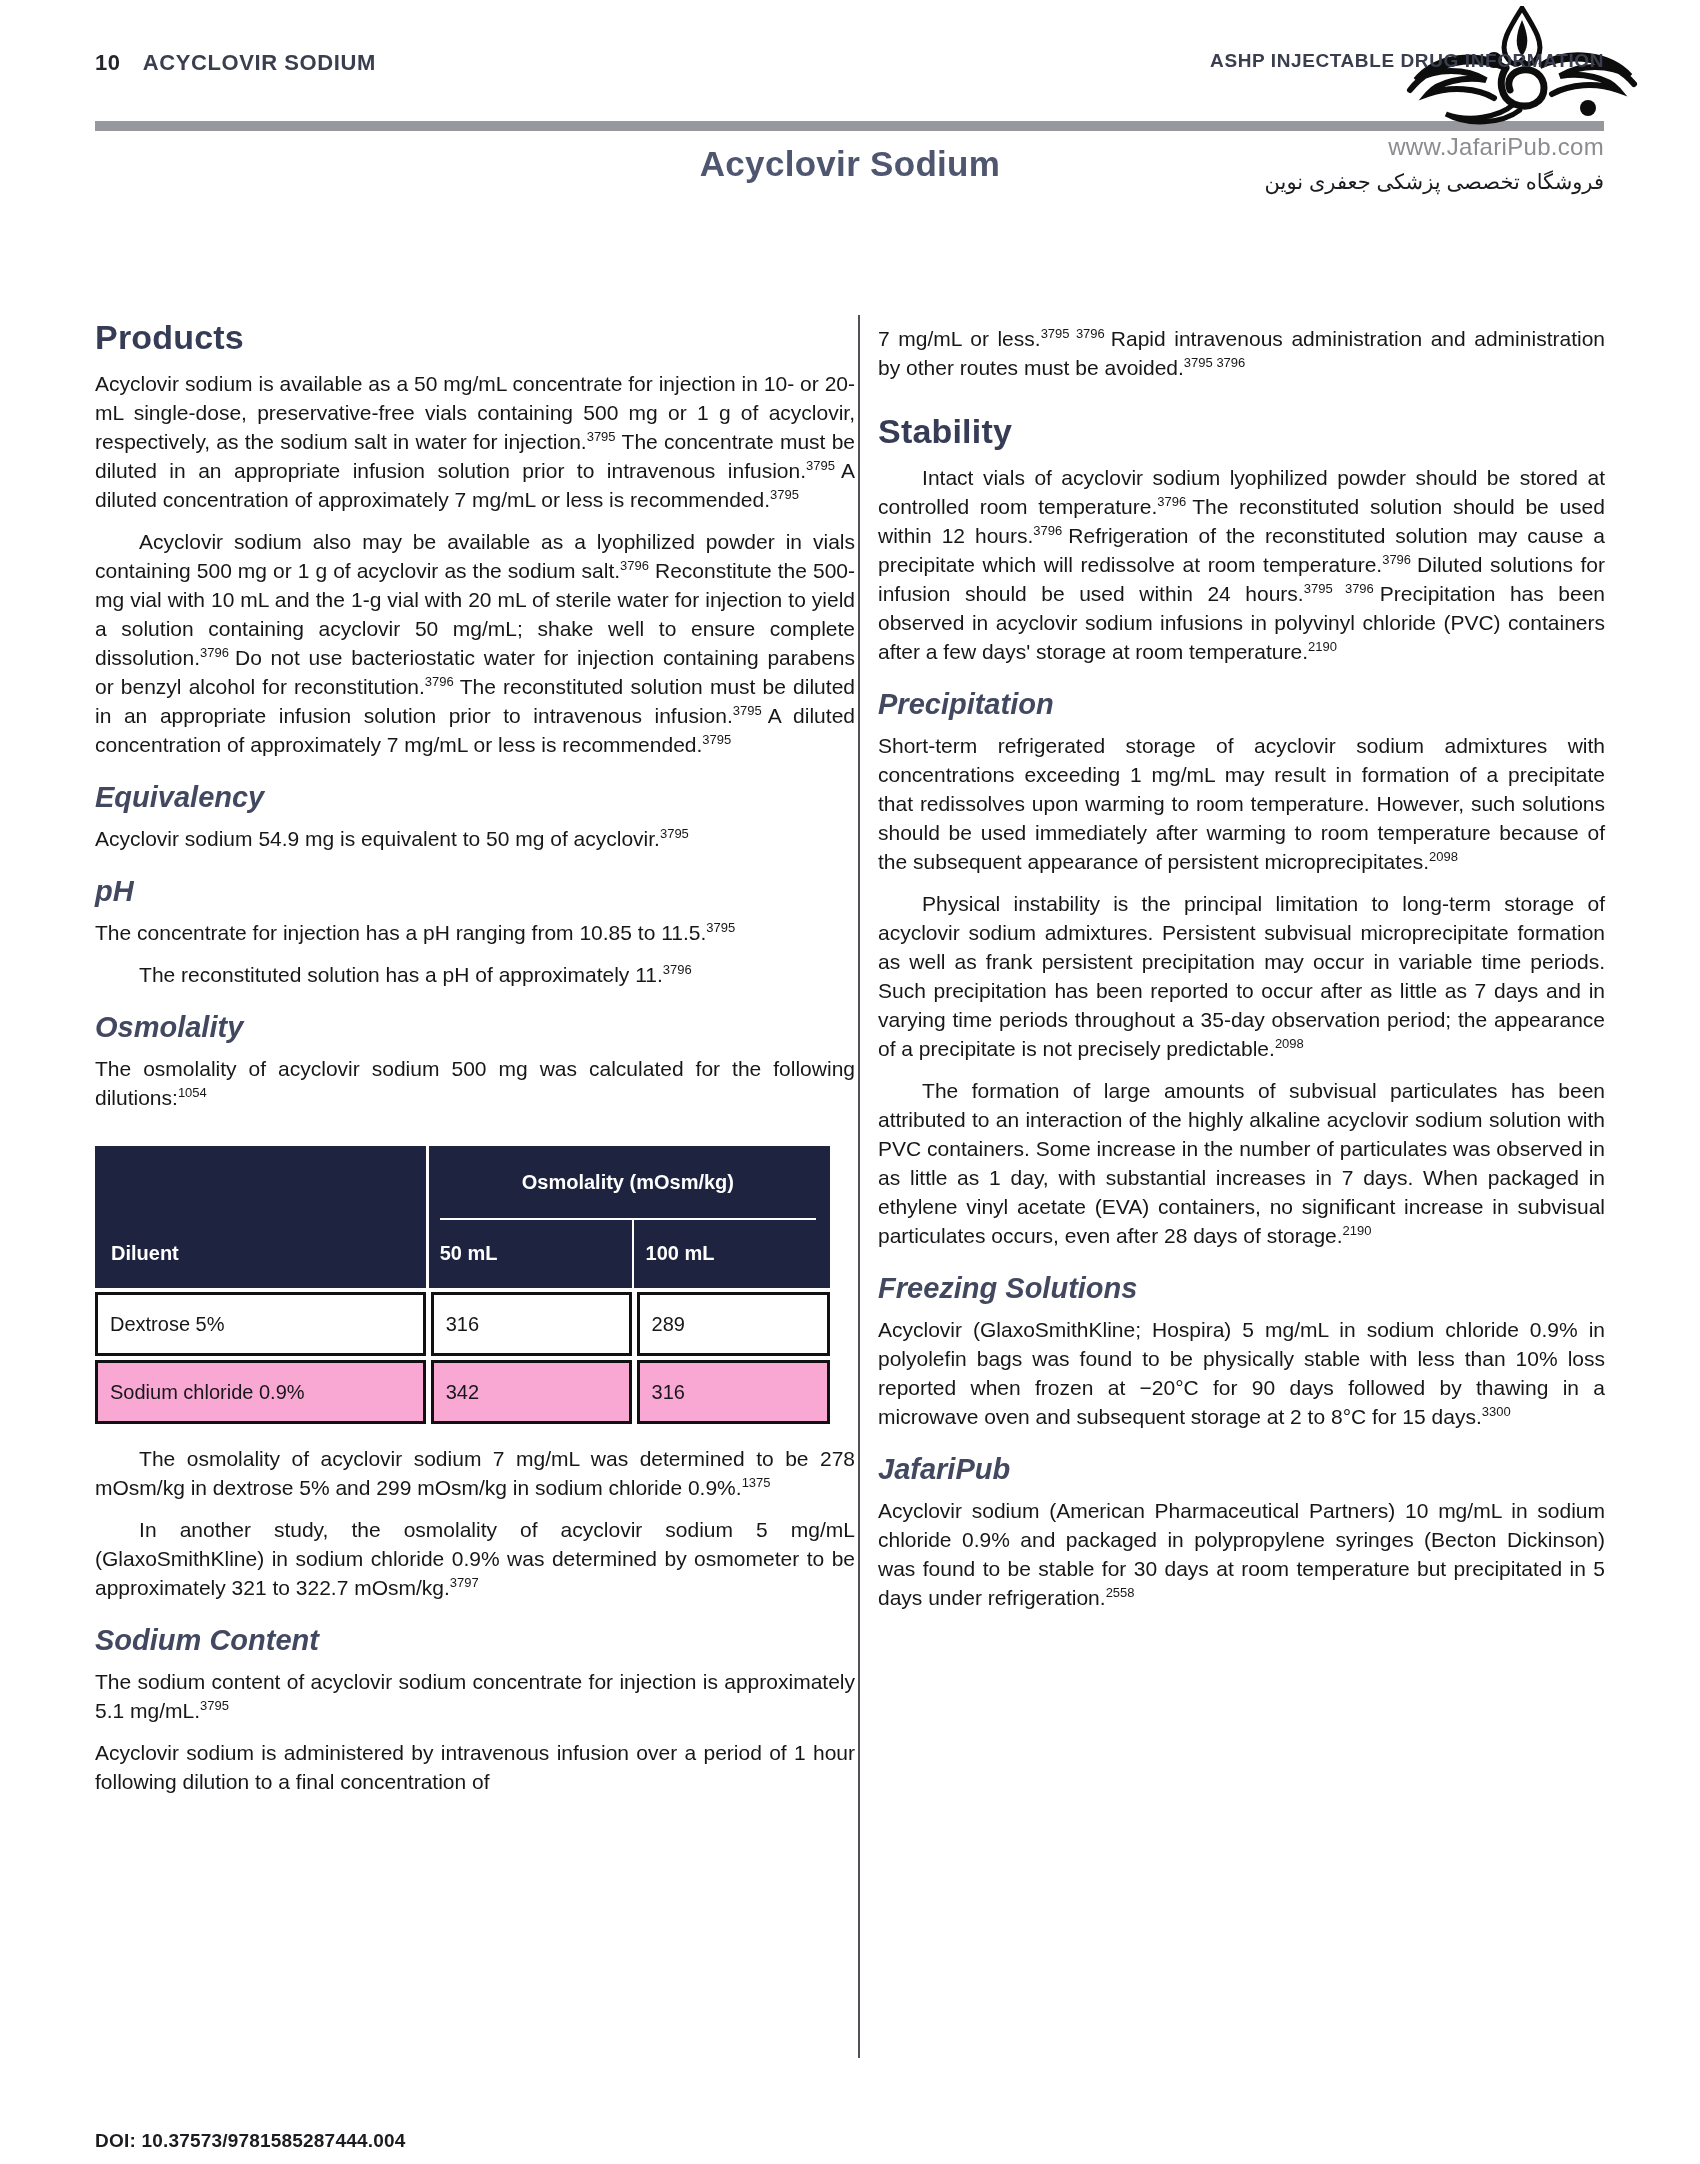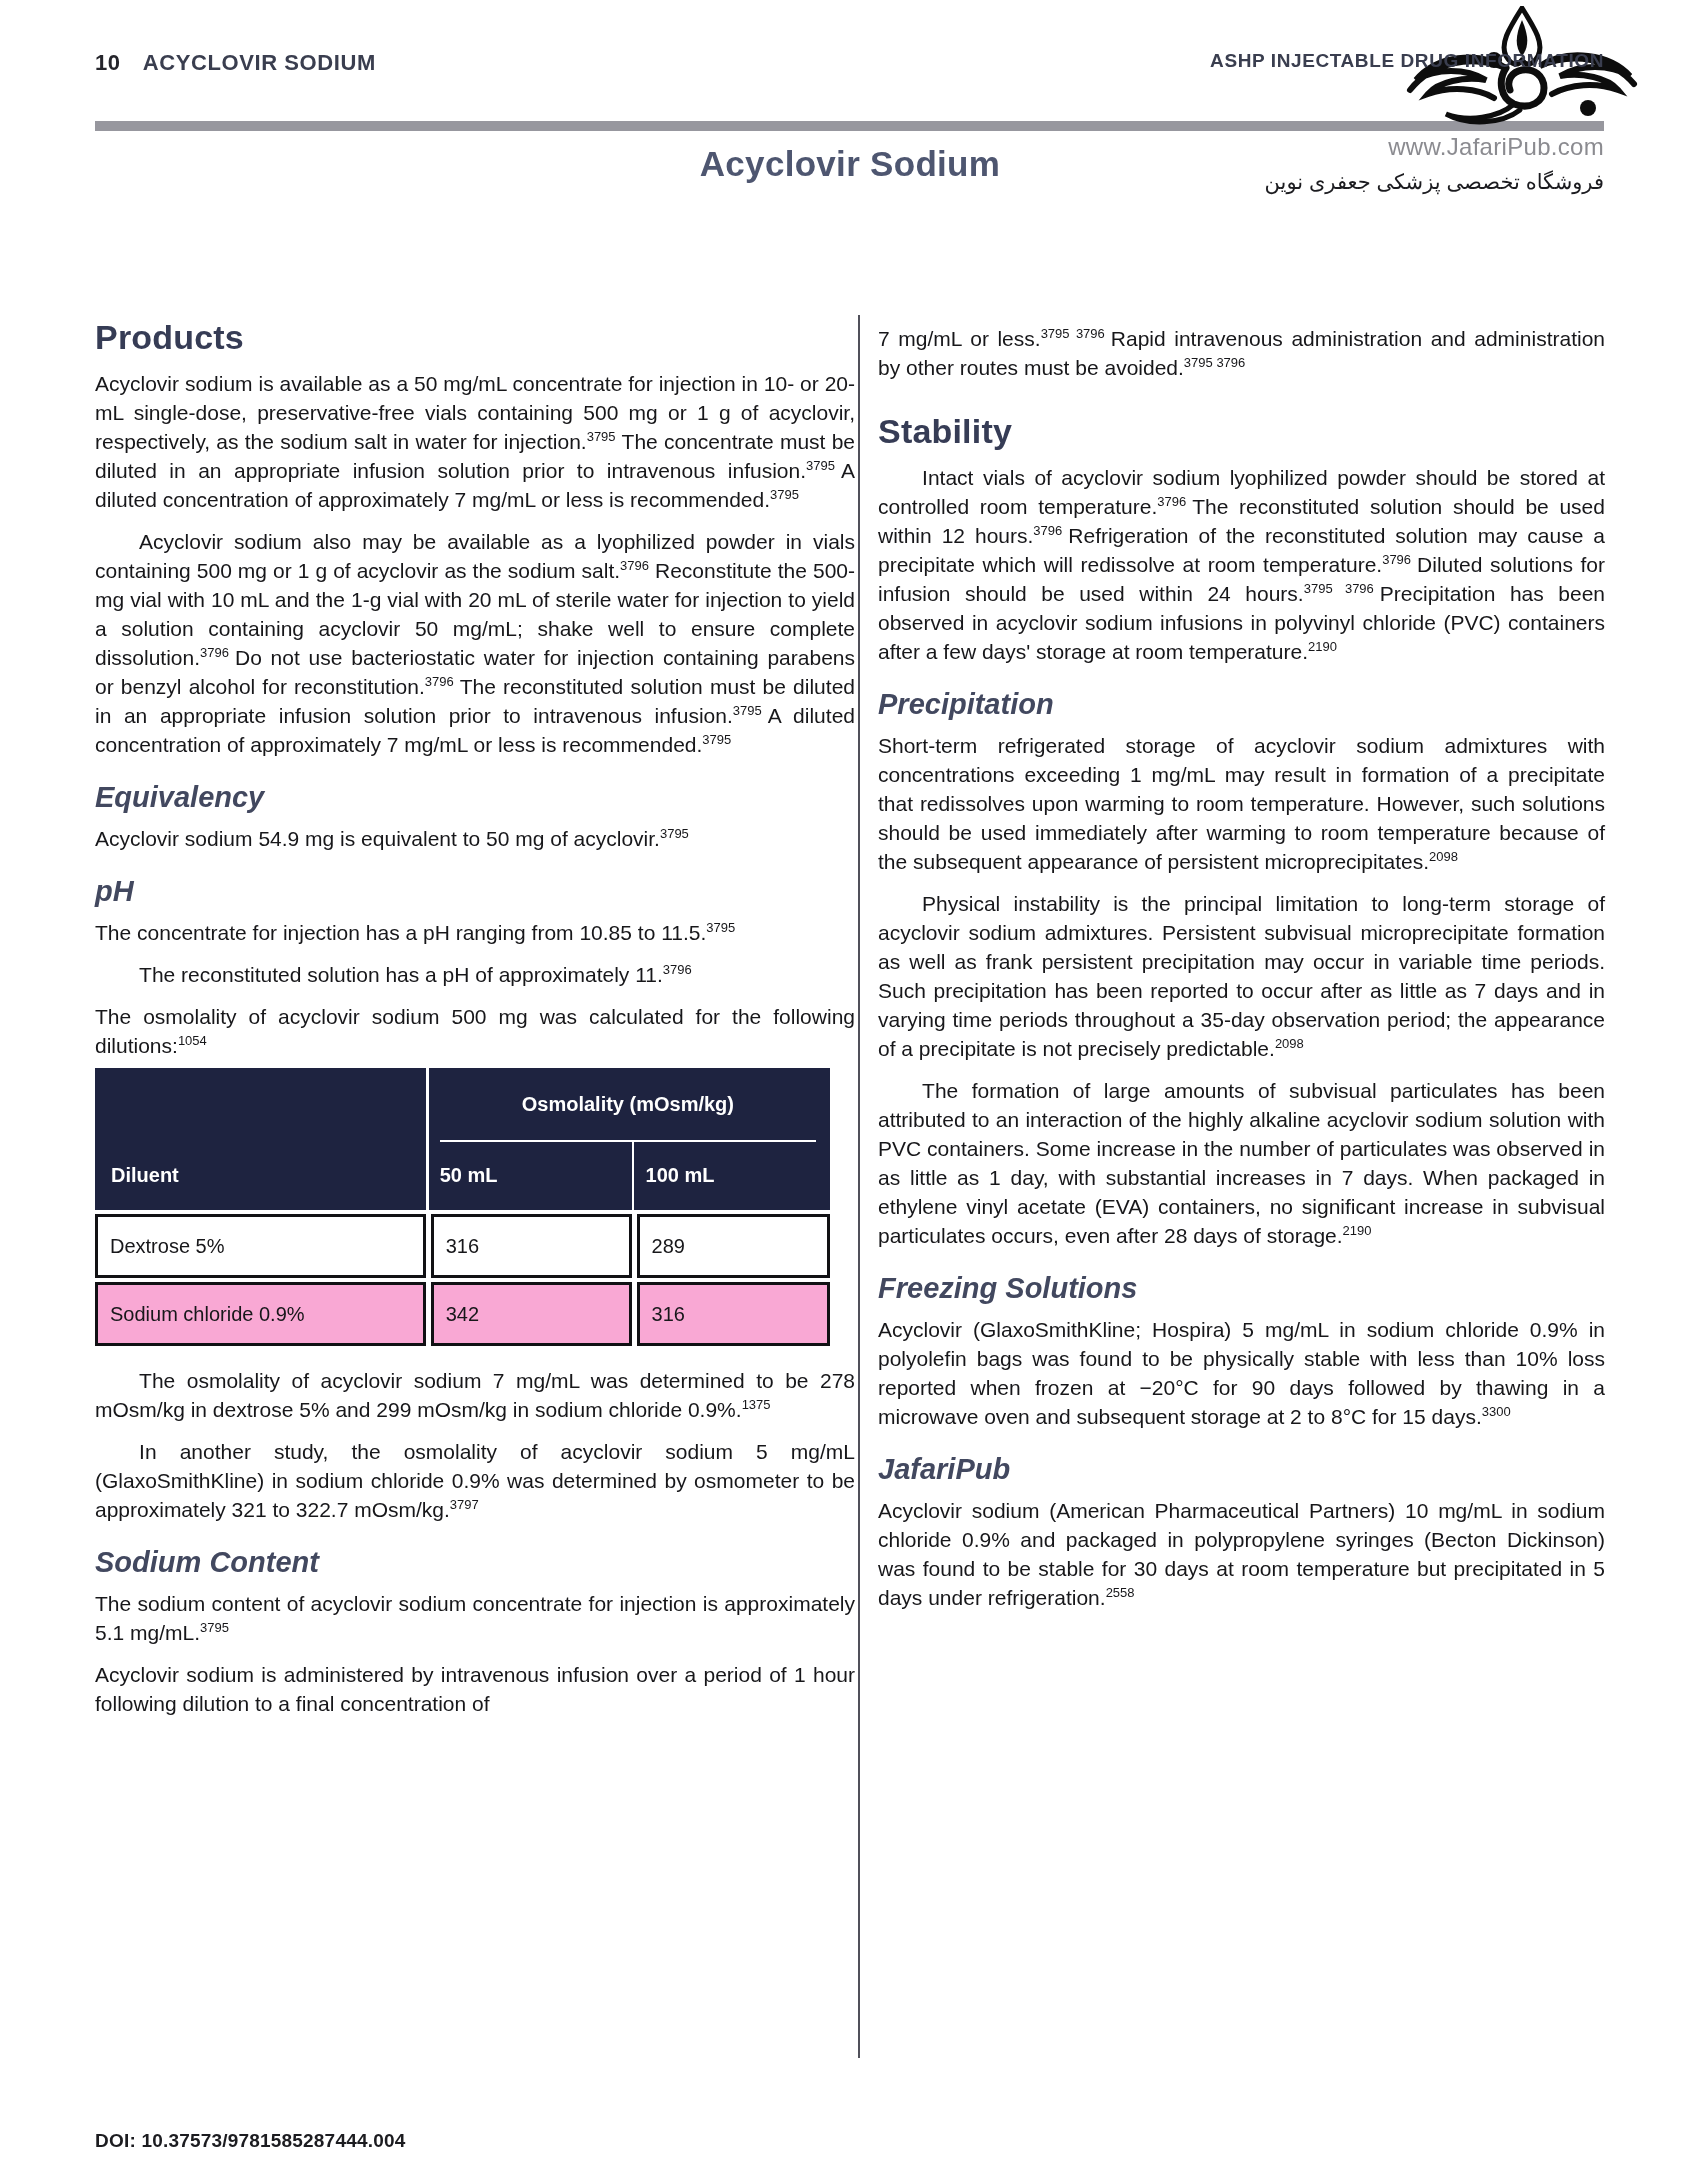--- a/index.html
+++ b/index.html
@@ -62,21 +62,21 @@
   .body-p{
     font-size:21px;line-height:29px;text-align:justify;margin:0;
   }
   .body-p + .body-p{margin-top:13px;}
   .body-p.indent{text-indent:2.1em;}
   .body-p sup{
     font-size:13px;line-height:0;vertical-align:super;margin-right:6px;
   }
   .body-p sup:last-child{margin-right:0;}
   
-  .osmo{width:735px;margin:8px 0 20px 0;}
+  .osmo{width:735px;margin:34px 0 20px 0;}
   .osmo-header{
     position:relative;display:grid;
     grid-template-columns:45% 28% 27%;grid-template-rows:72px 70px;
     background:#1e2340;color:#ffffff;font-size:20px;font-weight:700;
   }
   .osmo-header .cellh{display:flex;align-items:center;padding-left:14px;}
   .osmo-header .group{
     grid-column:2 / span 2;grid-row:1;justify-content:center;padding-left:0;
   }
   .osmo-header .vline1{position:absolute;left:45%;top:0;bottom:0;width:3px;background:#ffffff;}
@@ -137,20 +137,21 @@
 
   <div class="col col-left" id="col-left">
       <h2 class="sec-h1">Products</h2>
       <p class="body-p">Acyclovir sodium is available as a 50 mg/mL concentrate for injection in 10- or 20-mL single-dose, preservative-free vials containing 500 mg or 1 g of acyclovir, respectively, as the sodium salt in water for injection.<sup>3795</sup>The concentrate must be diluted in an appropriate infusion solution prior to intravenous infusion.<sup>3795</sup>A diluted concentration of approximately 7 mg/mL or less is recommended.<sup>3795</sup></p>
       <p class="body-p indent">Acyclovir sodium also may be available as a lyophilized powder in vials containing 500 mg or 1 g of acyclovir as the sodium salt.<sup>3796</sup>Reconstitute the 500-mg vial with 10 mL and the 1-g vial with 20 mL of sterile water for injection to yield a solution containing acyclovir 50 mg/mL; shake well to ensure complete dissolution.<sup>3796</sup>Do not use bacteriostatic water for injection containing parabens or benzyl alcohol for reconstitution.<sup>3796</sup>The reconstituted solution must be diluted in an appropriate infusion solution prior to intravenous infusion.<sup>3795</sup>A diluted concentration of approximately 7 mg/mL or less is recommended.<sup>3795</sup></p>
       <h3 class="sec-h2">Equivalency</h3>
       <p class="body-p">Acyclovir sodium 54.9 mg is equivalent to 50 mg of acyclovir.<sup>3795</sup></p>
       <h3 class="sec-h2">pH</h3>
       <p class="body-p">The concentrate for injection has a pH ranging from 10.85 to 11.5.<sup>3795</sup></p>
       <p class="body-p indent">The reconstituted solution has a pH of approximately 11.<sup>3796</sup></p>
+      <h3 class="sec-h2">Osmolality</h3>
       <p class="body-p">The osmolality of acyclovir sodium 500 mg was calculated for the following dilutions:<sup>1054</sup></p>
       <div class="osmo" id="osmo-table">
     <div class="osmo-header">
       <div class="cellh blank"></div>
       <div class="cellh group">Osmolality (mOsm/kg)</div>
       <div class="cellh" style="grid-row:2;grid-column:1;padding-left:16px;">Diluent</div>
       <div class="cellh" style="grid-row:2;grid-column:2;">50 mL</div>
       <div class="cellh" style="grid-row:2;grid-column:3;">100 mL</div>
       <div class="vline1"></div>
       <div class="vline2"></div>

